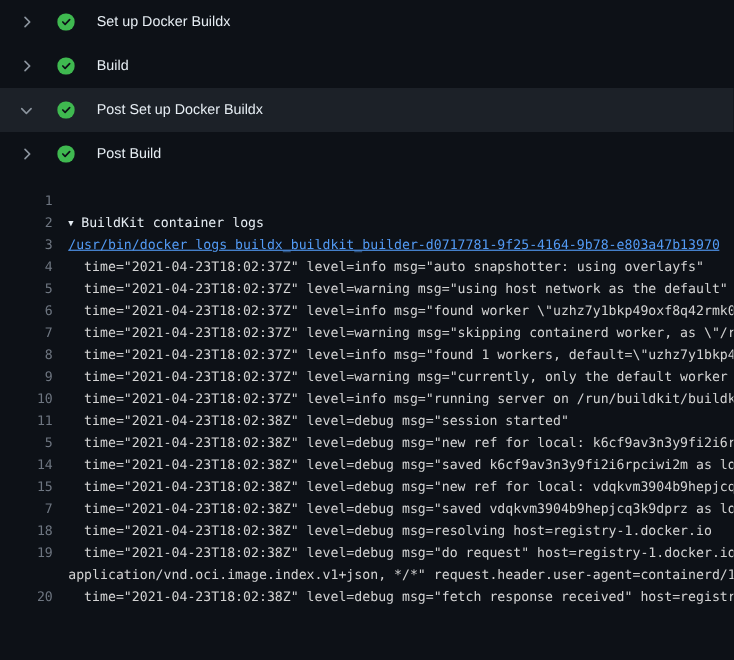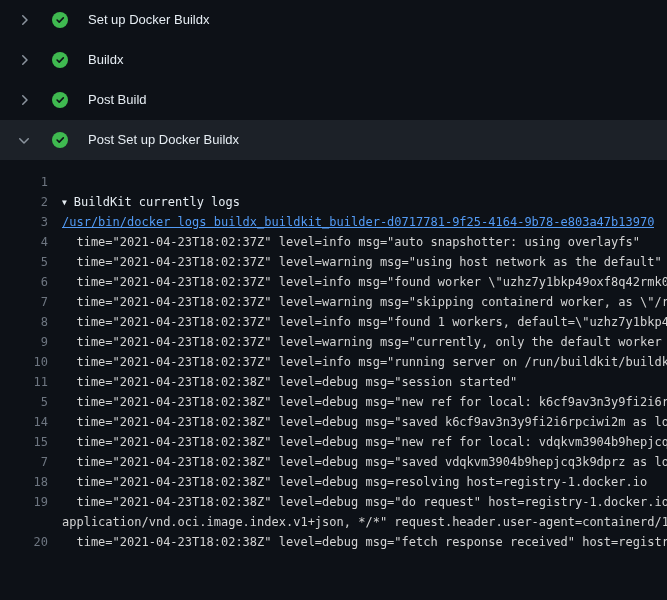--- a/index.html
+++ b/index.html
@@ -80,58 +80,58 @@
         <svg width="16" height="16" viewBox="0 0 16 16">
             <path fill="currentColor" d="M6.22 3.22a.75.75 0 0 1 1.06 0l4.25 4.25a.75.75 0 0 1 0 1.06l-4.25 4.25a.75.75 0 0 1-1.06-1.06L9.94 8 6.22 4.28a.75.75 0 0 1 0-1.06z"></path>
           </svg>
       </span>
       <span class="check">
         <svg width="16" height="16" viewBox="0 0 16 16">
             <circle cx="8" cy="8" r="8" fill="currentColor"></circle>
             <path d="M11.3 5.9l-4.1 4.2-2.1-2.1" stroke="#0d1117" stroke-width="1.6" fill="none" stroke-linecap="round" stroke-linejoin="round"></path>
           </svg>
       </span>
-      <span class="title">Buildx</span>
+      <span class="title">Build</span>
+    </div>
+
+    <div class="section-header expanded">
+      <span class="chev">
+        <svg width="16" height="16" viewBox="0 0 16 16">
+            <path fill="currentColor" d="M6.22 3.22a.75.75 0 0 1 1.06 0l4.25 4.25a.75.75 0 0 1 0 1.06l-4.25 4.25a.75.75 0 0 1-1.06-1.06L9.94 8 6.22 4.28a.75.75 0 0 1 0-1.06z"></path>
+          </svg>
+      </span>
+      <span class="check">
+        <svg width="16" height="16" viewBox="0 0 16 16">
+            <circle cx="8" cy="8" r="8" fill="currentColor"></circle>
+            <path d="M11.3 5.9l-4.1 4.2-2.1-2.1" stroke="#0d1117" stroke-width="1.6" fill="none" stroke-linecap="round" stroke-linejoin="round"></path>
+          </svg>
+      </span>
+      <span class="title">Post Set up Docker Buildx</span>
     </div>
 
     <div class="section-header">
       <span class="chev">
         <svg width="16" height="16" viewBox="0 0 16 16">
             <path fill="currentColor" d="M6.22 3.22a.75.75 0 0 1 1.06 0l4.25 4.25a.75.75 0 0 1 0 1.06l-4.25 4.25a.75.75 0 0 1-1.06-1.06L9.94 8 6.22 4.28a.75.75 0 0 1 0-1.06z"></path>
           </svg>
       </span>
       <span class="check">
         <svg width="16" height="16" viewBox="0 0 16 16">
             <circle cx="8" cy="8" r="8" fill="currentColor"></circle>
             <path d="M11.3 5.9l-4.1 4.2-2.1-2.1" stroke="#0d1117" stroke-width="1.6" fill="none" stroke-linecap="round" stroke-linejoin="round"></path>
           </svg>
       </span>
       <span class="title">Post Build</span>
     </div>
 
-    <div class="section-header expanded">
-      <span class="chev">
-        <svg width="16" height="16" viewBox="0 0 16 16">
-            <path fill="currentColor" d="M6.22 3.22a.75.75 0 0 1 1.06 0l4.25 4.25a.75.75 0 0 1 0 1.06l-4.25 4.25a.75.75 0 0 1-1.06-1.06L9.94 8 6.22 4.28a.75.75 0 0 1 0-1.06z"></path>
-          </svg>
-      </span>
-      <span class="check">
-        <svg width="16" height="16" viewBox="0 0 16 16">
-            <circle cx="8" cy="8" r="8" fill="currentColor"></circle>
-            <path d="M11.3 5.9l-4.1 4.2-2.1-2.1" stroke="#0d1117" stroke-width="1.6" fill="none" stroke-linecap="round" stroke-linejoin="round"></path>
-          </svg>
-      </span>
-      <span class="title">Post Set up Docker Buildx</span>
-    </div>
-
   </div>
 
   <div class="log-area" id="log-lines">
       <div class="log-row normal"><span class="ln">1</span></div>
-      <div class="log-row group"><span class="ln">2</span><span class="lt"><span class="caret">▼</span><span>BuildKit currently logs</span></span></div>
+      <div class="log-row group"><span class="ln">2</span><span class="lt"><span class="caret">▼</span><span>BuildKit container logs</span></span></div>
       <div class="log-row command"><span class="ln">3</span><span class="lt"><span>/usr/bin/docker logs buildx_buildkit_builder-d0717781-9f25-4164-9b78-e803a47b13970</span></span></div>
       <div class="log-row normal"><span class="ln">4</span><span class="lt"><span>  time="2021-04-23T18:02:37Z" level=info msg="auto snapshotter: using overlayfs"</span></span></div>
       <div class="log-row normal"><span class="ln">5</span><span class="lt"><span>  time="2021-04-23T18:02:37Z" level=warning msg="using host network as the default"</span></span></div>
       <div class="log-row normal"><span class="ln">6</span><span class="lt"><span>  time="2021-04-23T18:02:37Z" level=info msg="found worker \"uzhz7y1bkp49oxf8q42rmk0xjd</span></span></div>
       <div class="log-row normal"><span class="ln">7</span><span class="lt"><span>  time="2021-04-23T18:02:37Z" level=warning msg="skipping containerd worker, as \"/run</span></span></div>
       <div class="log-row normal"><span class="ln">8</span><span class="lt"><span>  time="2021-04-23T18:02:37Z" level=info msg="found 1 workers, default=\"uzhz7y1bkp49ox</span></span></div>
       <div class="log-row normal"><span class="ln">9</span><span class="lt"><span>  time="2021-04-23T18:02:37Z" level=warning msg="currently, only the default worker can</span></span></div>
       <div class="log-row normal"><span class="ln">10</span><span class="lt"><span>  time="2021-04-23T18:02:37Z" level=info msg="running server on /run/buildkit/buildkitd</span></span></div>
       <div class="log-row normal"><span class="ln">11</span><span class="lt"><span>  time="2021-04-23T18:02:38Z" level=debug msg="session started"</span></span></div>
       <div class="log-row normal"><span class="ln">5</span><span class="lt"><span>  time="2021-04-23T18:02:38Z" level=debug msg="new ref for local: k6cf9av3n3y9fi2i6rpci</span></span></div>

